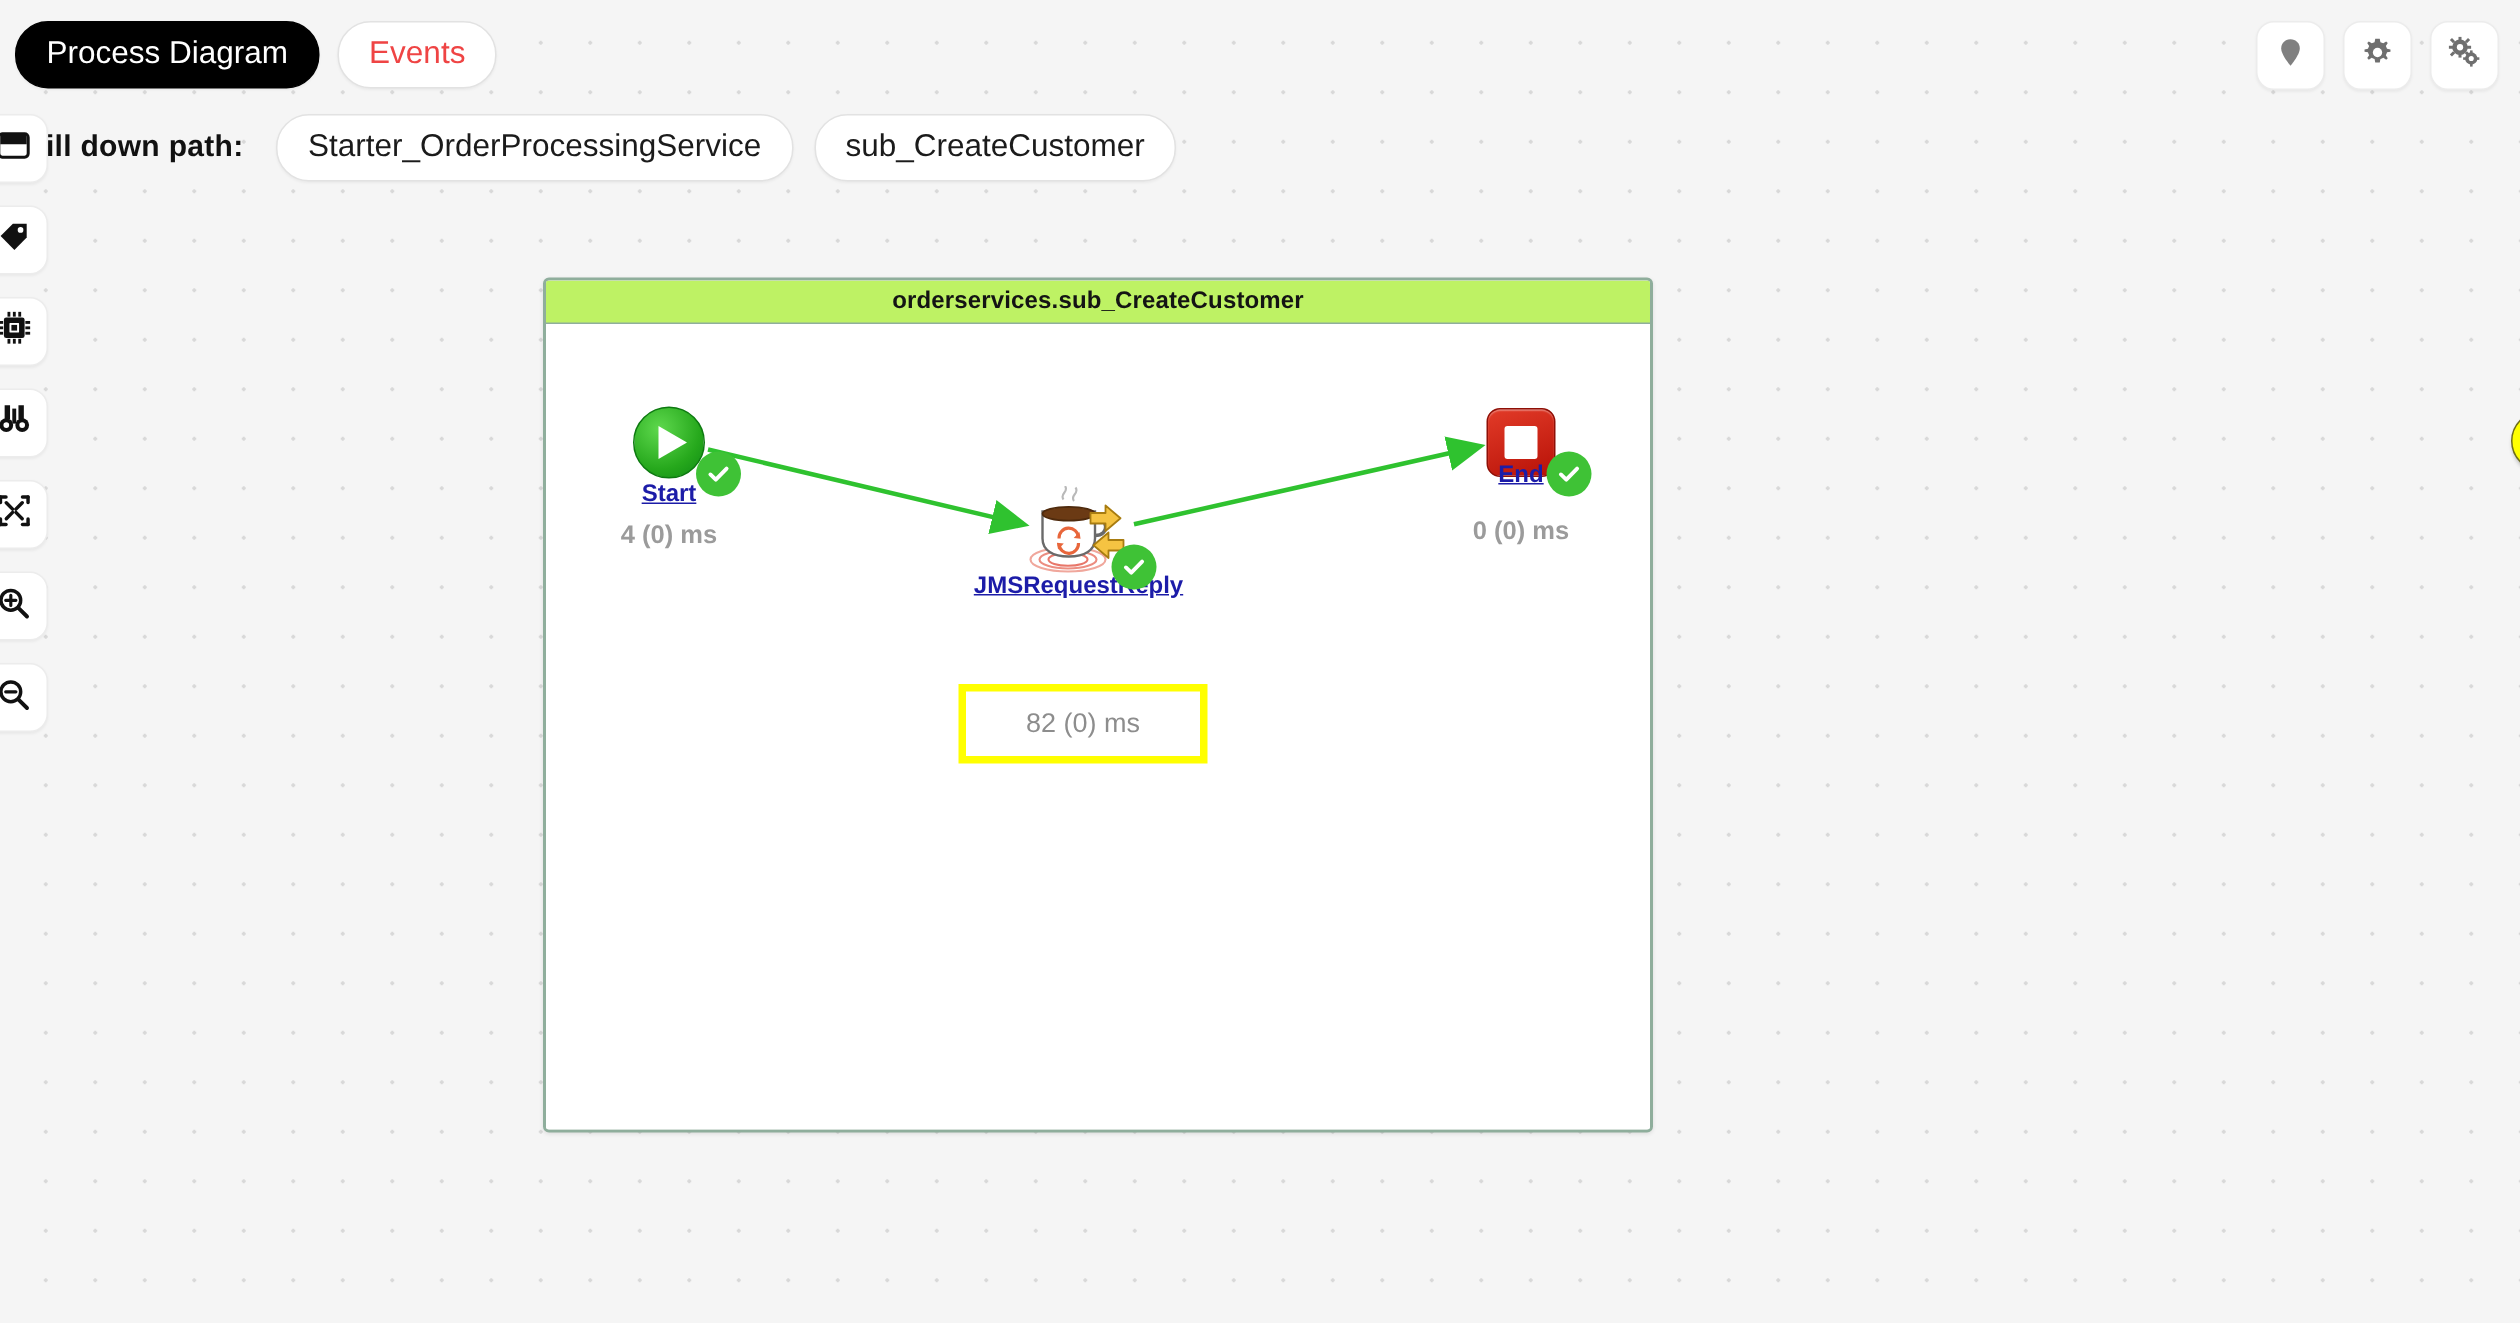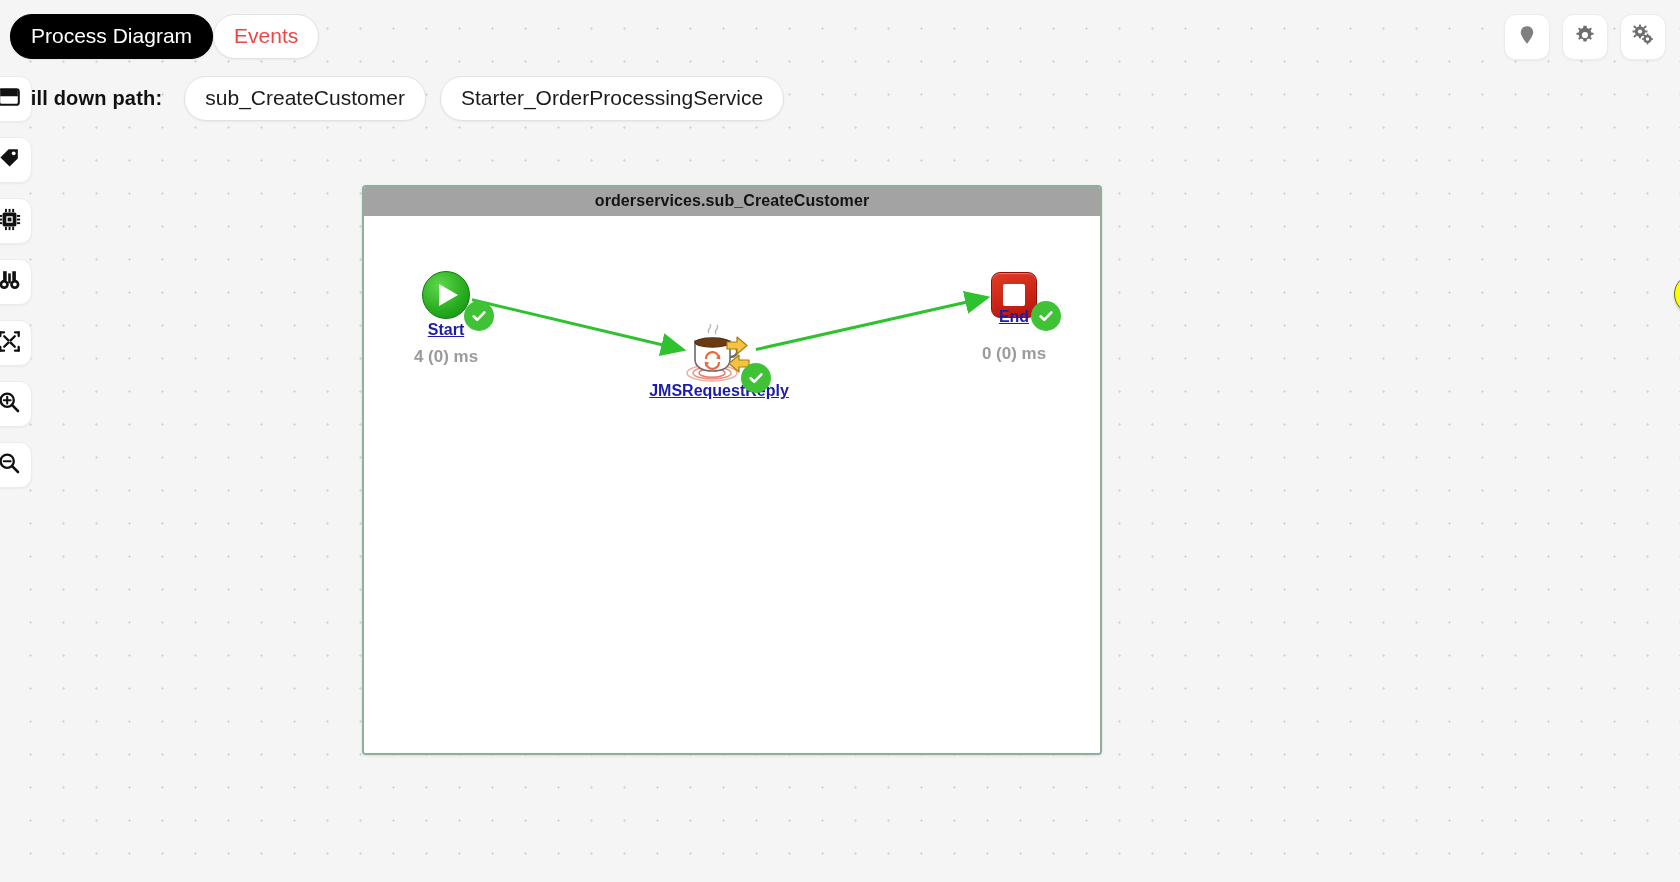--- a/index.html
+++ b/index.html
@@ -13,21 +13,21 @@
     background-color: #f5f5f5;
     background-image: radial-gradient(circle, #d8d8d8 1.1px, transparent 1.2px);
     background-size: 33px 33px;
     background-position: 14px 12px;
     position: relative;
   }
 
   
   .tabbar {
     position: absolute; top: 14px; left: 10px;
-    display: flex; align-items: center;
+    display: flex; gap: 12px; align-items: center;
     z-index: 5;
   }
   .tab {
     border-radius: 22px;
     background: #ffffff;
     border: 1px solid #e2e2e2;
     color: #ef4444;
     font-size: 21px;
     padding: 10px 20px 12px 20px;
     line-height: 1;
@@ -75,21 +75,21 @@
     left: 362px; top: 185px;
     width: 740px; height: 570px;
     border: 2px solid #8fae9c;
     border-radius: 4px;
     background: #ffffff;
     box-shadow: 0 1px 3px rgba(0,0,0,.10);
     overflow: hidden;
   }
   .panel-header {
     height: 29px;
-    background: #a3a3a3;
+    background: #bef264;
     border-bottom: 1px solid #8fae9c;
     display: flex; align-items: center; justify-content: center;
     font-size: 16px;
     font-weight: bold;
     color: #141414;
     letter-spacing: .1px;
   }
   .panel-canvas {
     position: relative;
     width: 100%;
@@ -225,22 +225,22 @@
 </head>
 <body>
 
 <div class="tabbar">
   <div class="tab active">Process Diagram</div>
   <div class="tab">Events</div>
 </div>
 
 <div class="drillbar">
   <span class="drill-label">Drill down path:</span>
+  <div class="crumb">Starter_OrderProcessingService</div>
   <div class="crumb">sub_CreateCustomer</div>
-  <div class="crumb">Starter_OrderProcessingService</div>
 </div>
 
 <div class="panel">
   <div class="panel-header">orderservices.sub_CreateCustomer</div>
 
   <div class="panel-canvas">
 
     <svg class="edges" viewBox="0 0 736 539" preserveAspectRatio="none">
       <defs>
         <marker id="arrowgreen" markerWidth="9" markerHeight="9" refX="7" refY="4.5" orient="auto" markerUnits="strokeWidth">
@@ -311,20 +311,23 @@
       </div>
       <div class="check-badge" style="left:17px; top:29px;">
         <svg width="18" height="18" viewBox="0 0 18 18" aria-hidden="true">
           <path d="M3.6 9.3 L7.2 12.8 L14.4 5.4" stroke="#ffffff" stroke-width="2.6" fill="none" stroke-linecap="round" stroke-linejoin="round"></path>
         </svg>
       </div>
       <div class="node-label" style="top:36px;">End</div>
       <div class="node-time" style="top:72px;">0 (0) ms</div>
     </div>
 
+    <div class="tooltip-box">
+      <span>82 (0) ms</span>
+    </div>
 
   </div>
 </div>
 
 <div class="toolbar-top">
 
   <div class="tool-btn">
     <span>
       <svg width="22" height="22" viewBox="0 0 22 22" aria-hidden="true">
         <path d="M11 2.2 C7.4 2.2 4.8 4.9 4.8 8.3 C4.8 12.6 11 19.8 11 19.8

